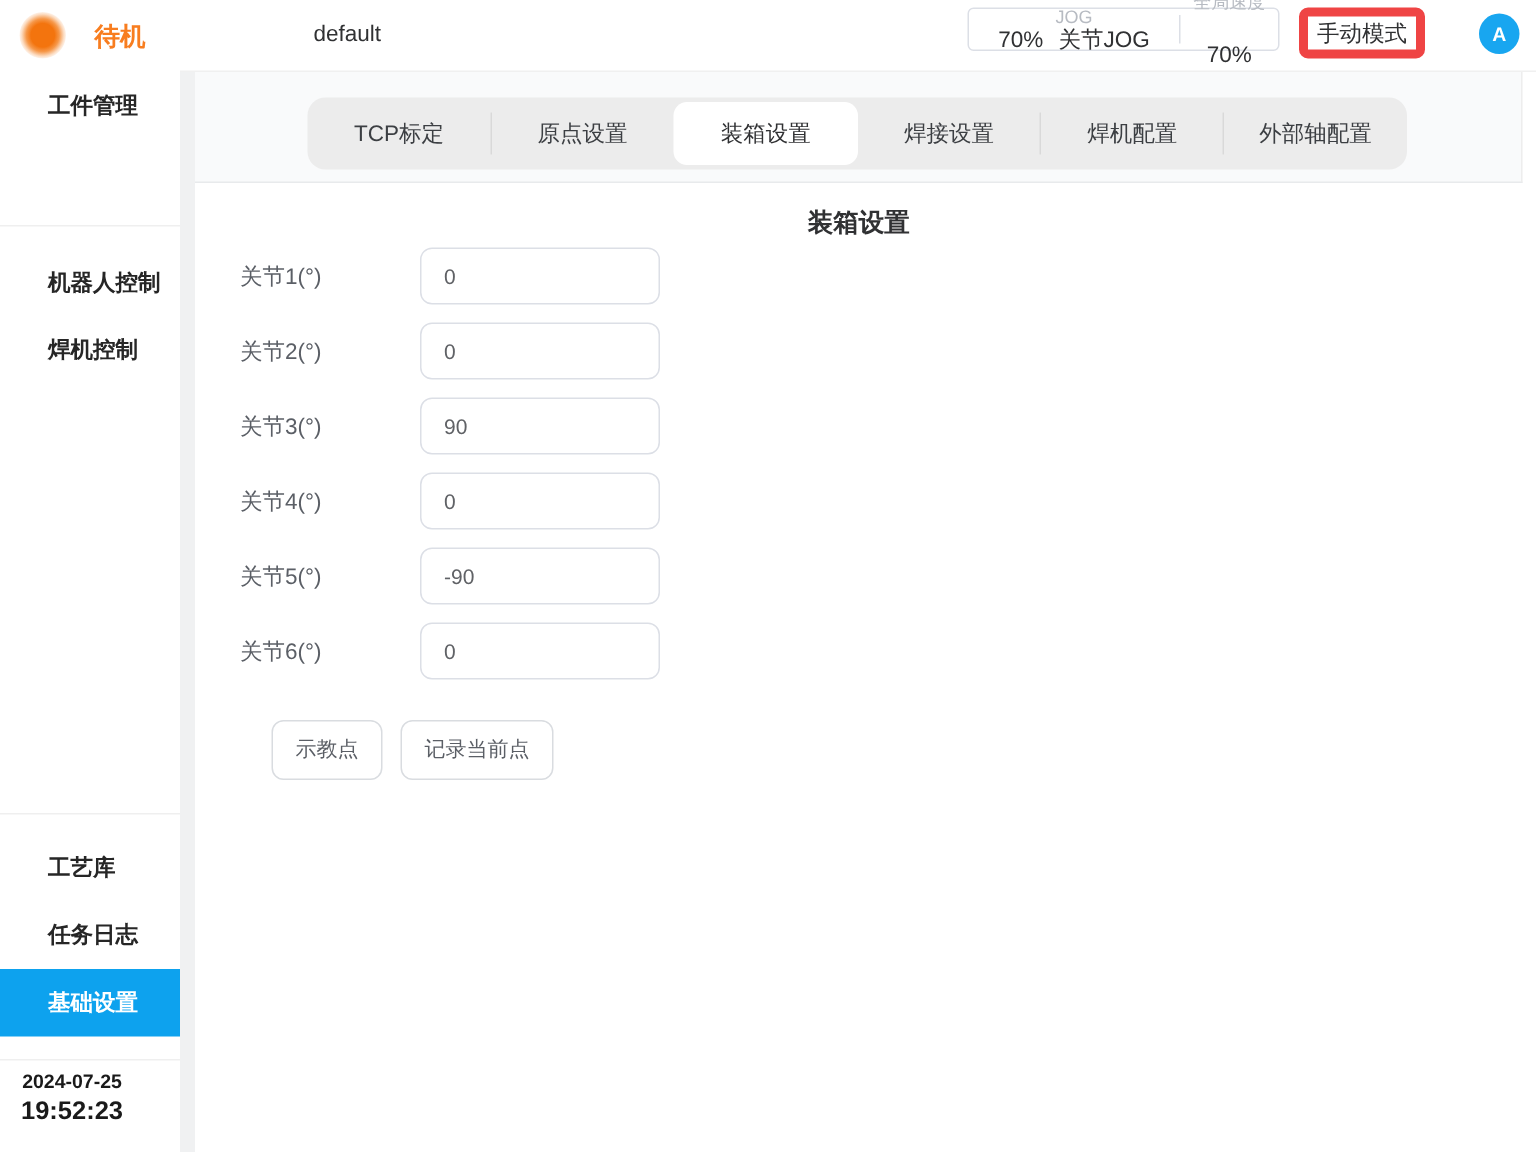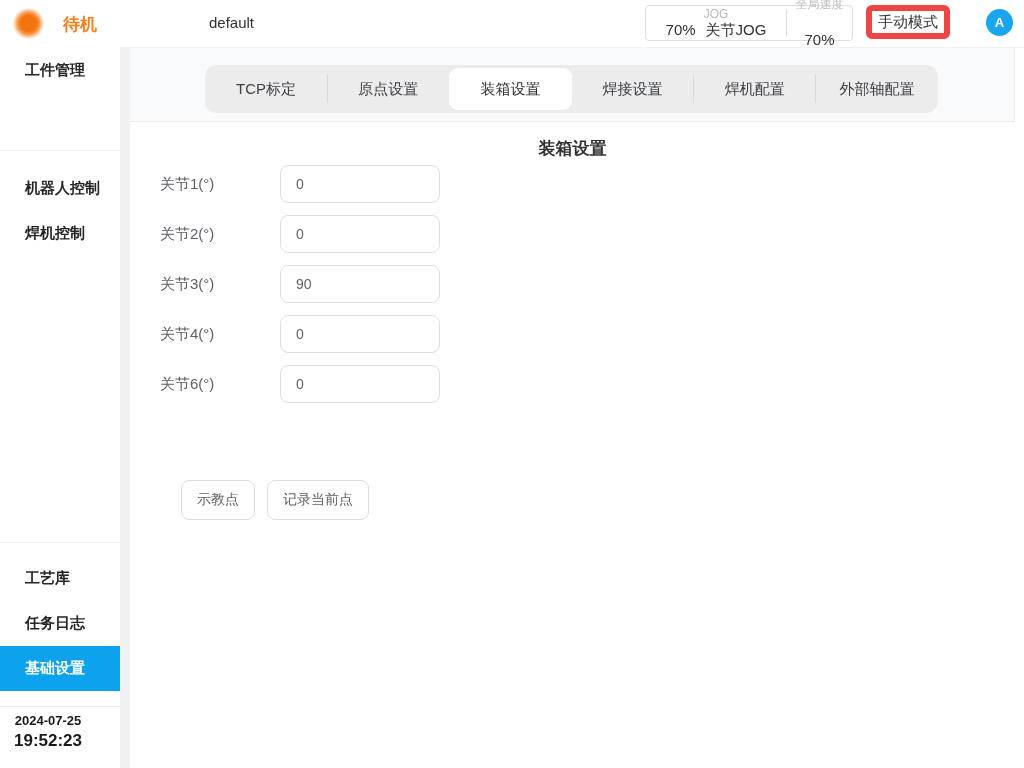--- a/index.html
+++ b/index.html
@@ -14,21 +14,21 @@
   .header-border { position:absolute; left:120px; top:47px; right:0; height:1px; background:#f0f0f0; }
   .status-dot {
     position:absolute; left:13px; top:8px; width:31px; height:31px; border-radius:50%;
     background:radial-gradient(circle at 50% 50%, #f3740e 0%, #f3740e 36%, #f6984a 50%,
                rgba(248,178,120,0.45) 64%, rgba(248,178,120,0) 74%);
   }
   .status-text { position:absolute; left:63px; top:13px; font-size:17px; font-weight:700; color:#f87d1f; }
   .project-name { position:absolute; left:209px; top:14px; font-size:15px; color:#303133; }
 
   .jog-pill {
-    position:absolute; left:645px; top:5px; width:208px; height:36px;
+    position:absolute; left:645px; top:5px; width:208px; height:29px;
     border:1px solid #dcdfe6; border-radius:4px; background:#fff;
     display:flex; align-items:stretch;
   }
   .jog-left { width:140px; display:flex; flex-direction:column; align-items:center; justify-content:center; }
   .jog-small { font-size:12px; line-height:13px; color:#b7bbc2; }
   .jog-line2 { display:flex; gap:10px; font-size:15px; line-height:17px; color:#303133; }
   .jog-divider { width:1px; background:#dcdfe6; margin:4px 0; }
   .jog-right { flex:1; display:flex; flex-direction:column; align-items:center; justify-content:center;gap:20px; }
   .jog-big { font-size:15px; line-height:17px; color:#303133; }
 
@@ -45,21 +45,21 @@
   }
 
   
   .sidebar { position:absolute; left:0; top:48px; width:120px; bottom:0; background:#fff; z-index:4; }
   .gutter { position:absolute; left:120px; top:48px; width:10px; bottom:0; background:#f0f1f2; }
   .side-group { position:absolute; left:0; width:120px; }
   .side-group-1 { top:0; }
   .side-group-2 { top:118px; }
   .side-group-3 { top:508px; }
   .side-item {
-    height:45px; display:flex; align-items:center; padding-left:25px;
+    height:45px; display:flex; align-items:center; padding-left:32px;
     font-size:15px; font-weight:600; color:#262626; cursor:pointer; width:120px;
   }
   .side-item.active { background:#0da2ee; color:#fff; }
   .side-divider { position:absolute; left:0; width:120px; height:1px; background:#efefef; }
   .side-divider-1 { top:102px; }
   .side-divider-2 { top:494px; }
   .side-divider-3 { top:658px; }
   .side-datetime { position:absolute; left:0; top:663px; width:96px; text-align:center; }
   .side-date { font-size:13px; font-weight:700; color:#1a1a1a; line-height:19px; }
   .side-time { font-size:17px; font-weight:700; color:#1a1a1a; line-height:21px; }
@@ -176,20 +176,24 @@
       </div>
       <div class="form-row">
         <span class="form-label">关节3(°)</span>
         <input class="form-input" type="text" value="90" style="">
       </div>
       <div class="form-row">
         <span class="form-label">关节4(°)</span>
         <input class="form-input" type="text" value="0" style="">
       </div>
       <div class="form-row">
+        <span class="form-label">关节5(°)</span>
+        <input class="form-input" type="text" value="-90" style="">
+      </div>
+      <div class="form-row">
         <span class="form-label">关节6(°)</span>
         <input class="form-input" type="text" value="0" style="">
       </div>
     </div>
   <div class="button-row" id="button-row">
       <button class="panel-button">示教点</button>
       <button class="panel-button">记录当前点</button>
     </div>
 </div>
 

